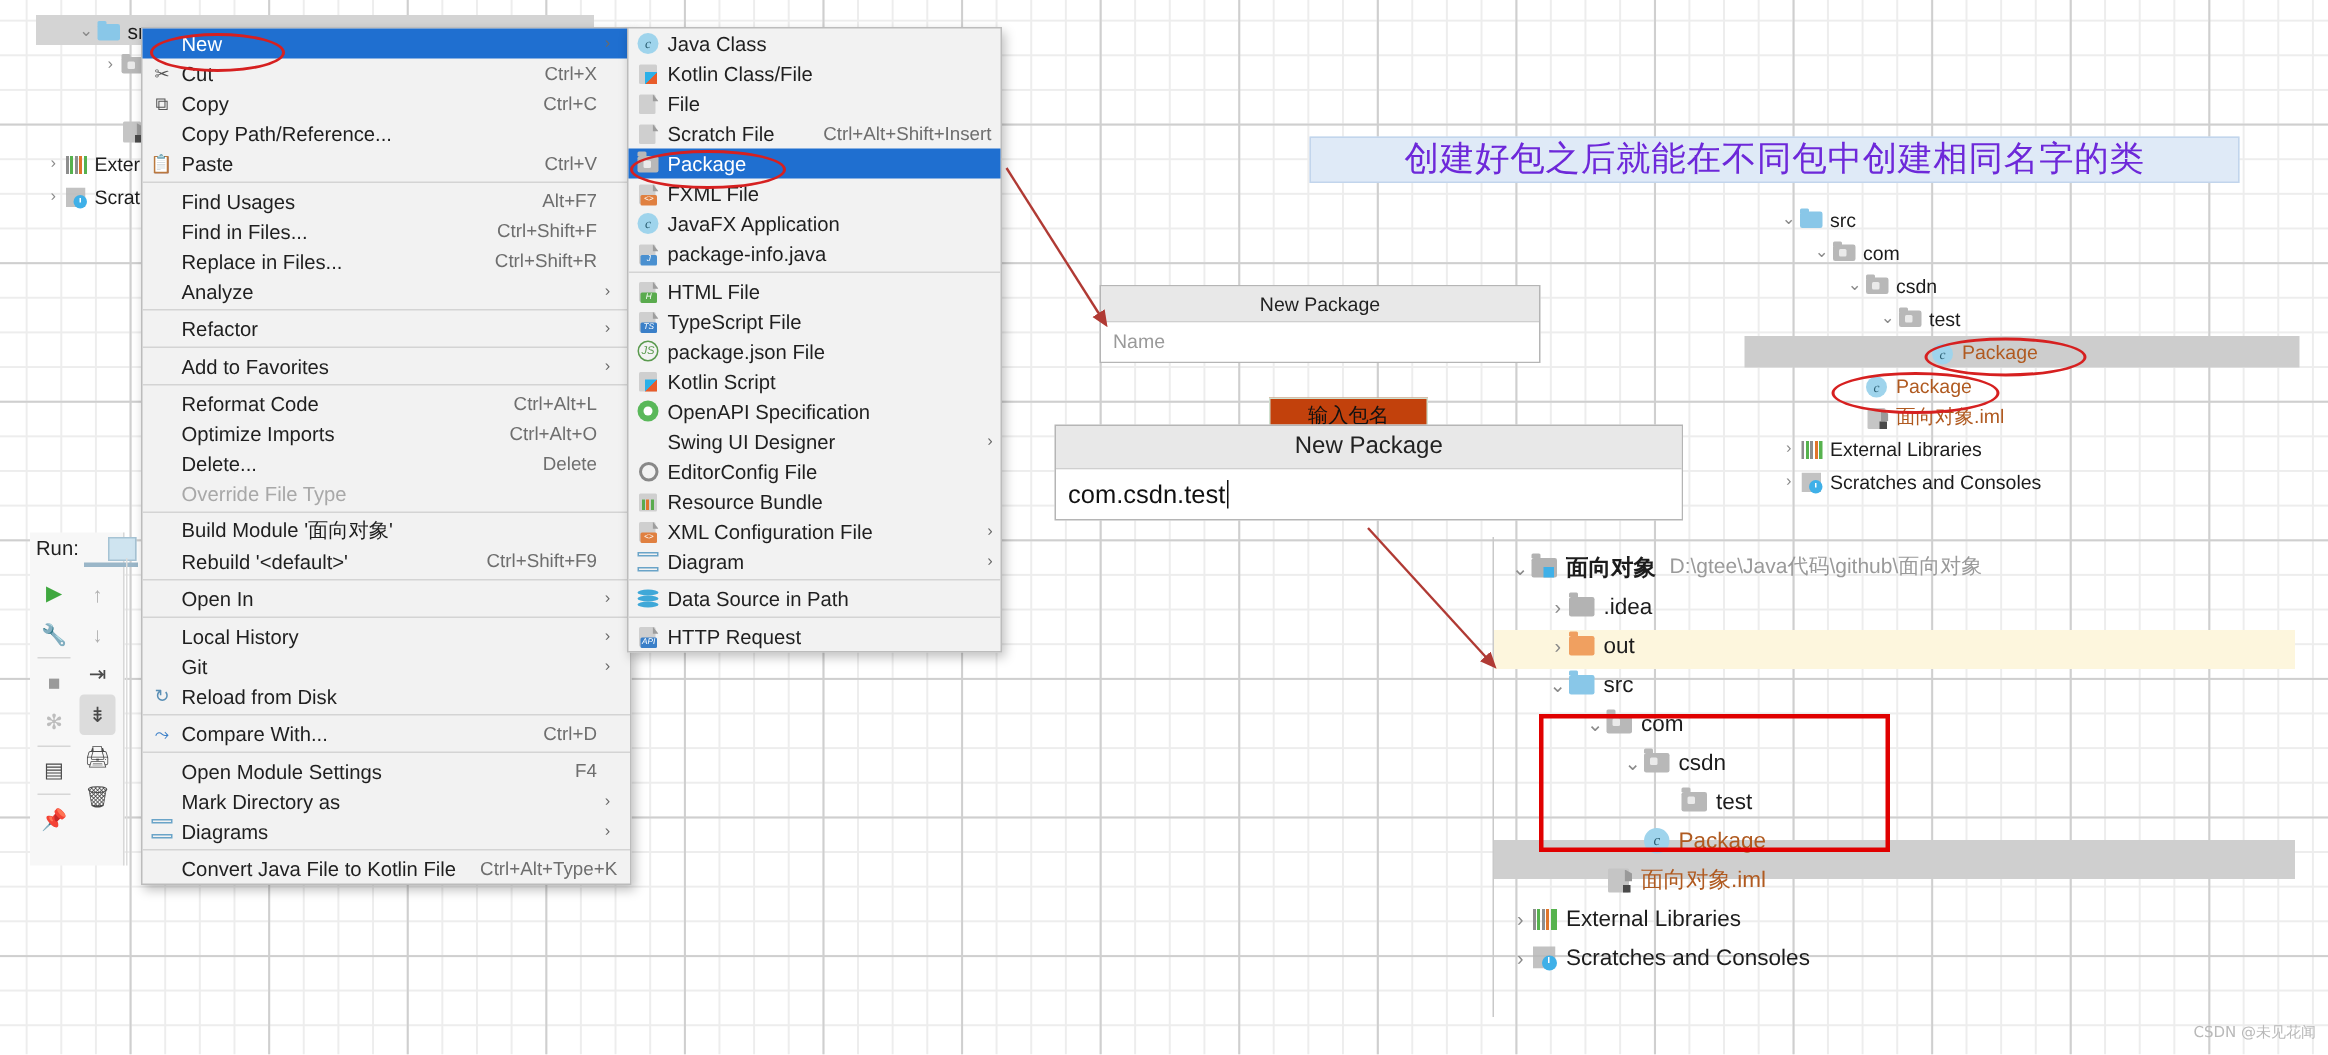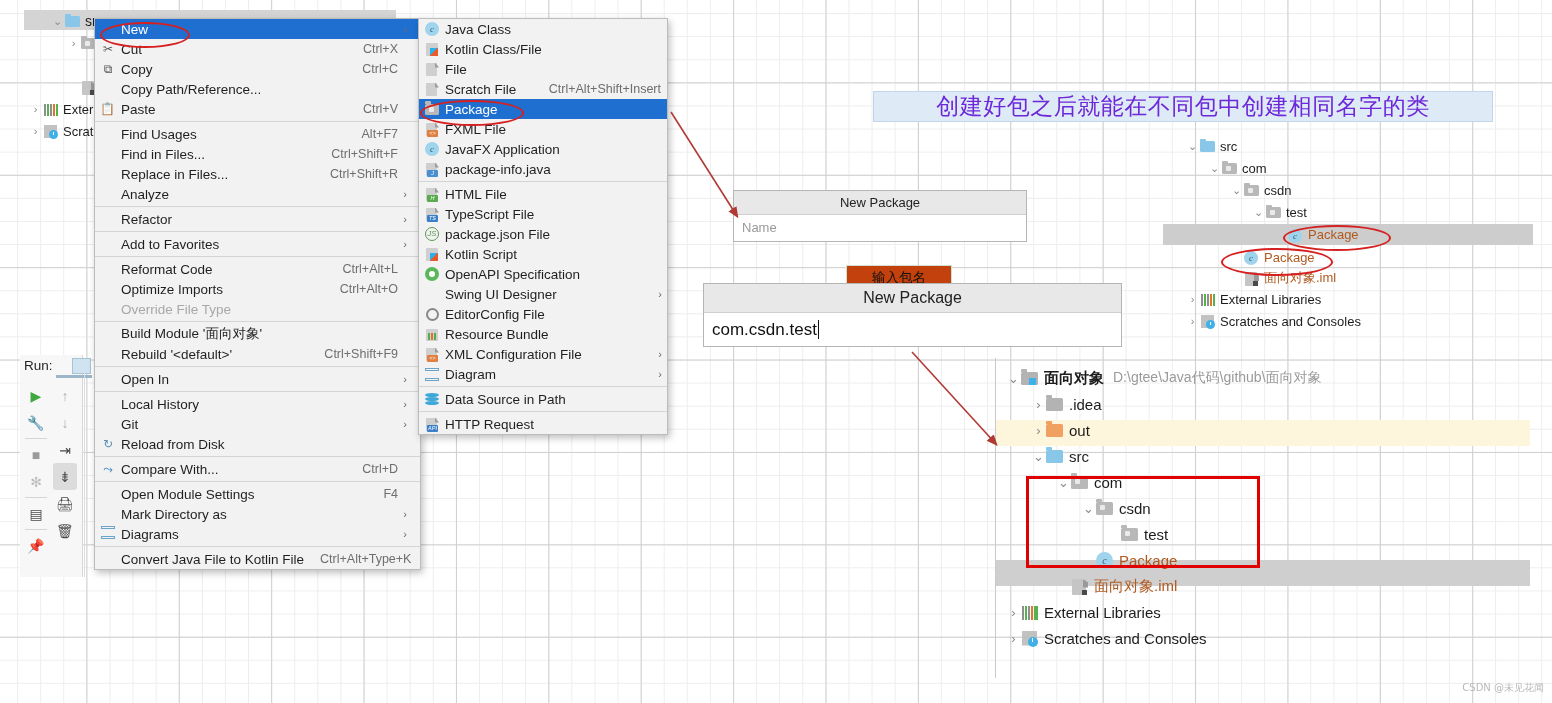--- a/index.html
+++ b/index.html
@@ -313,20 +313,26 @@
     <span class="mtext">Reformat Code</span>
     <span class="macc">Ctrl+Alt+L</span>
     <span class="marr"></span>
   </div>
   <div class="mi">
     <span class="mico"></span>
     <span class="mtext">Optimize Imports</span>
     <span class="macc">Ctrl+Alt+O</span>
     <span class="marr"></span>
   </div>
+  <div class="mi">
+    <span class="mico"></span>
+    <span class="mtext">Delete...</span>
+    <span class="macc">Delete</span>
+    <span class="marr"></span>
+  </div>
   <div class="mi dis">
     <span class="mico"></span>
     <span class="mtext">Override File Type</span>
     <span class="marr"></span>
   </div>
   <div class="sep"></div>
   <div class="mi">
     <span class="mico"></span>
     <span class="mtext">Build Module '面向对象'</span>
     <span class="marr"></span>

